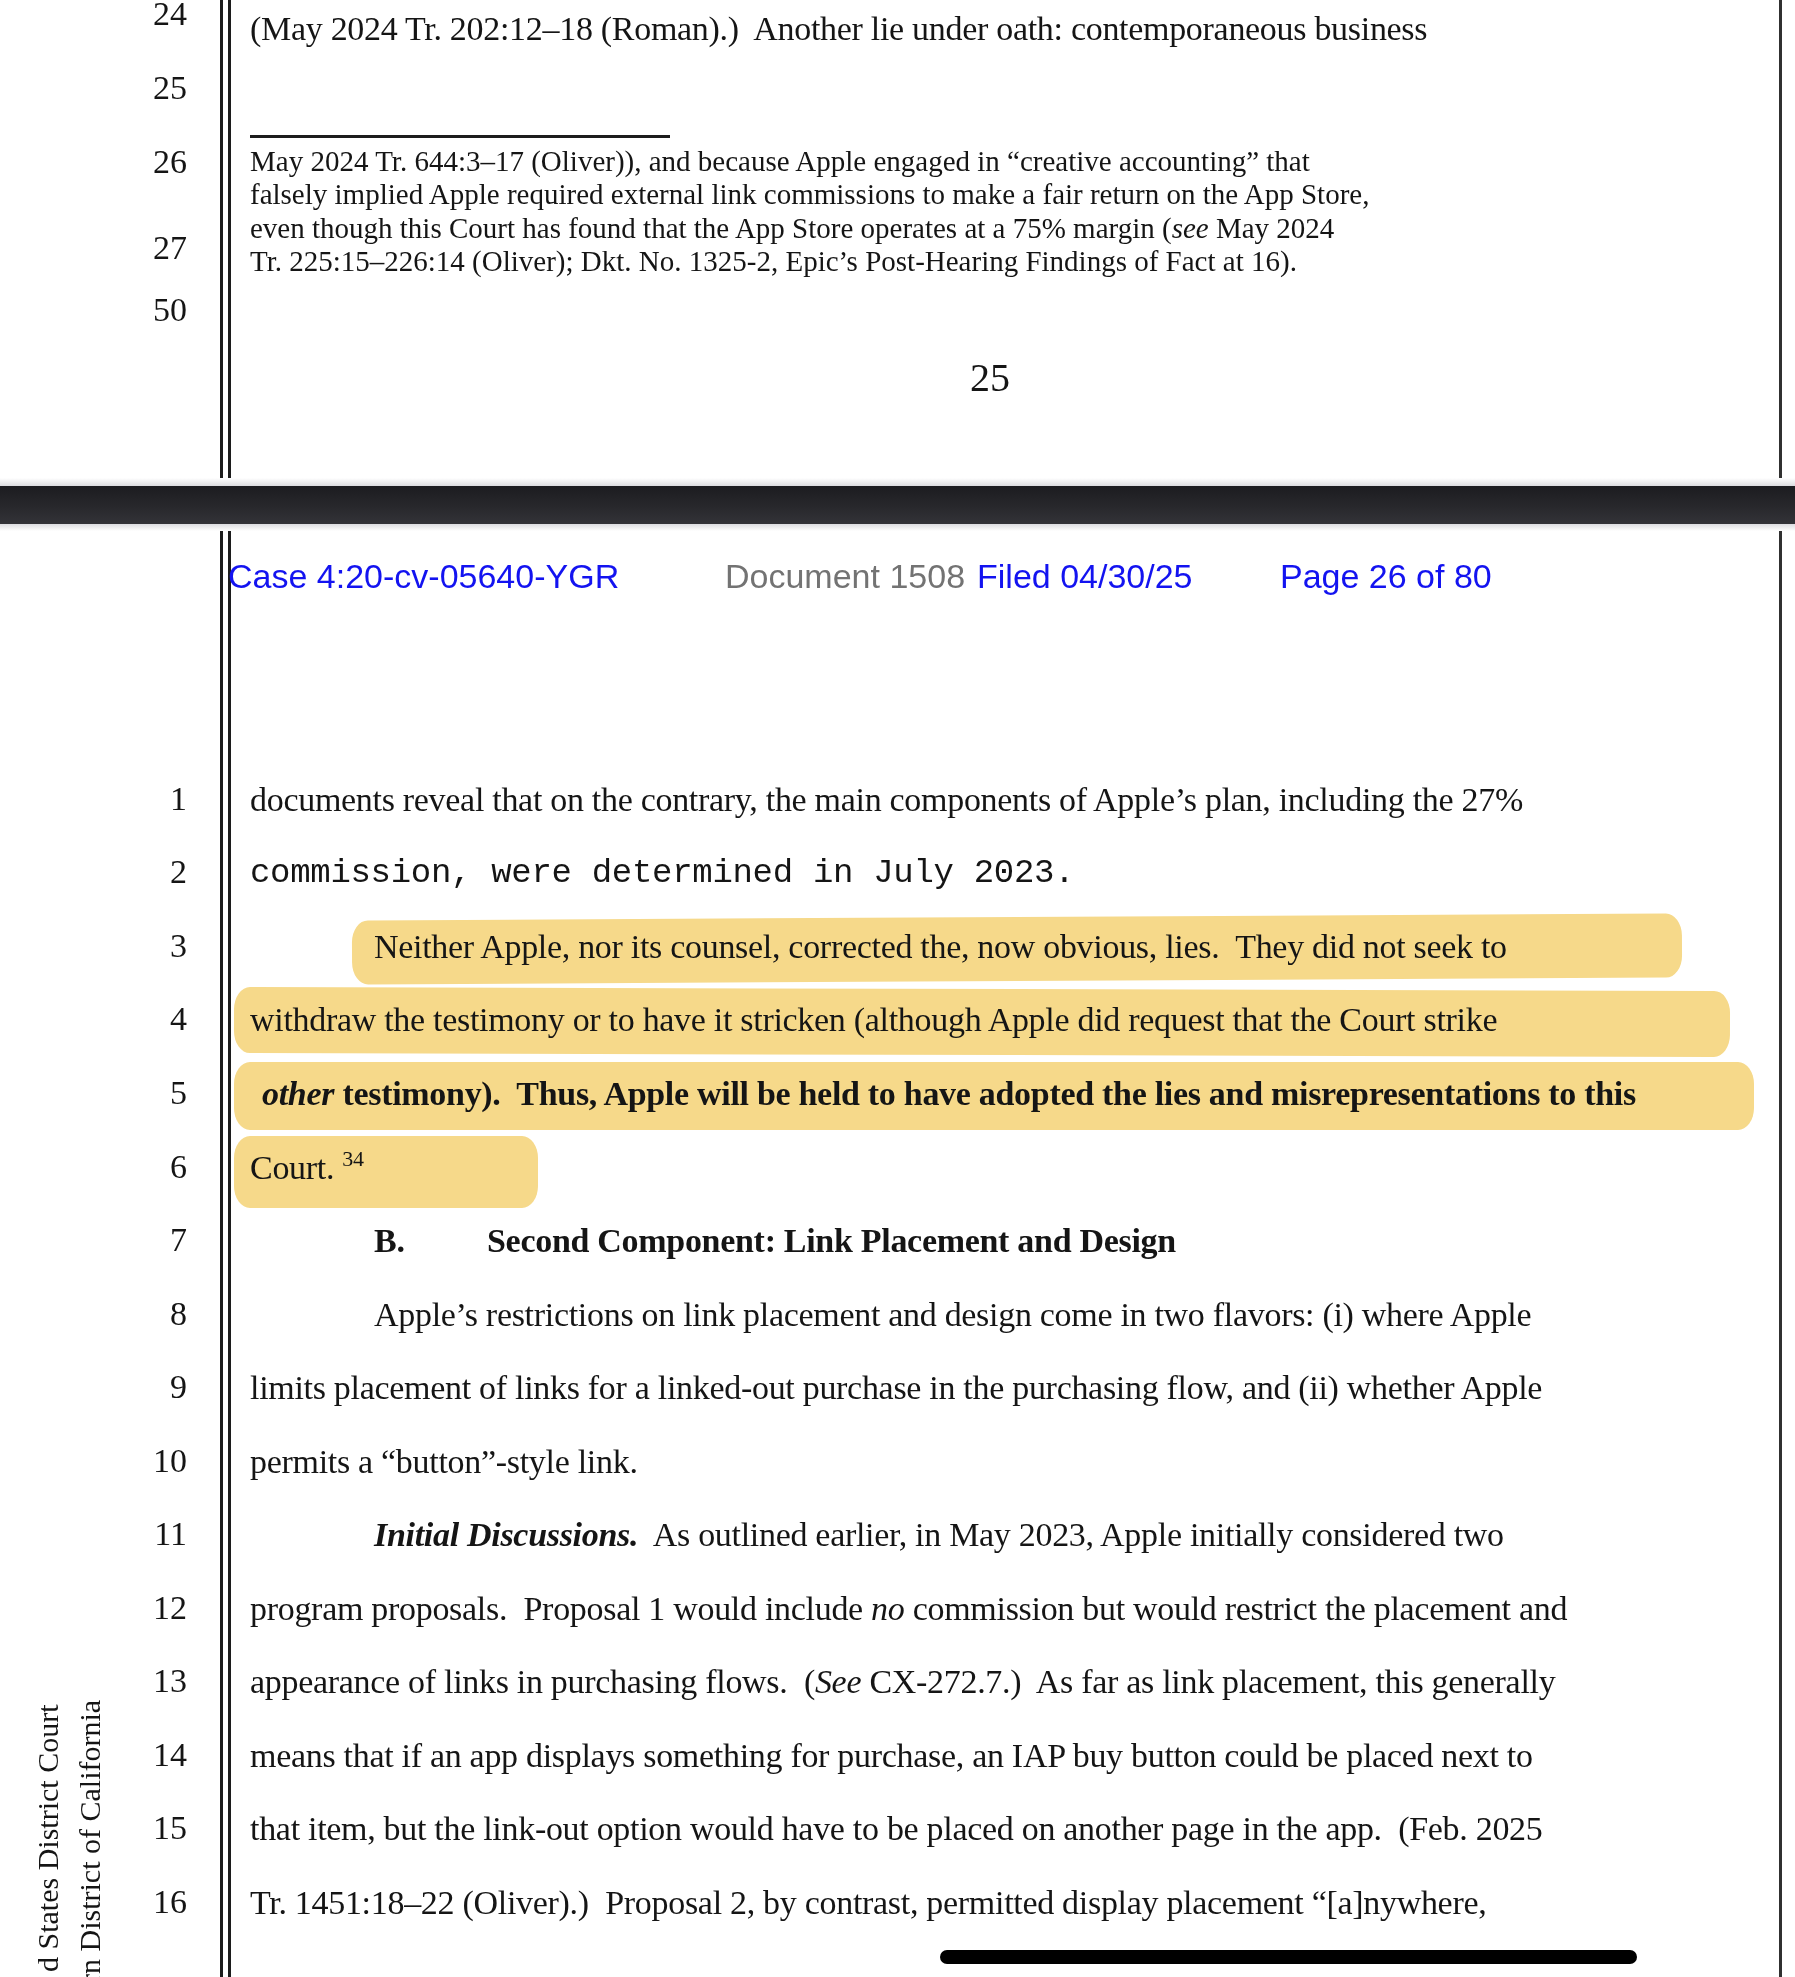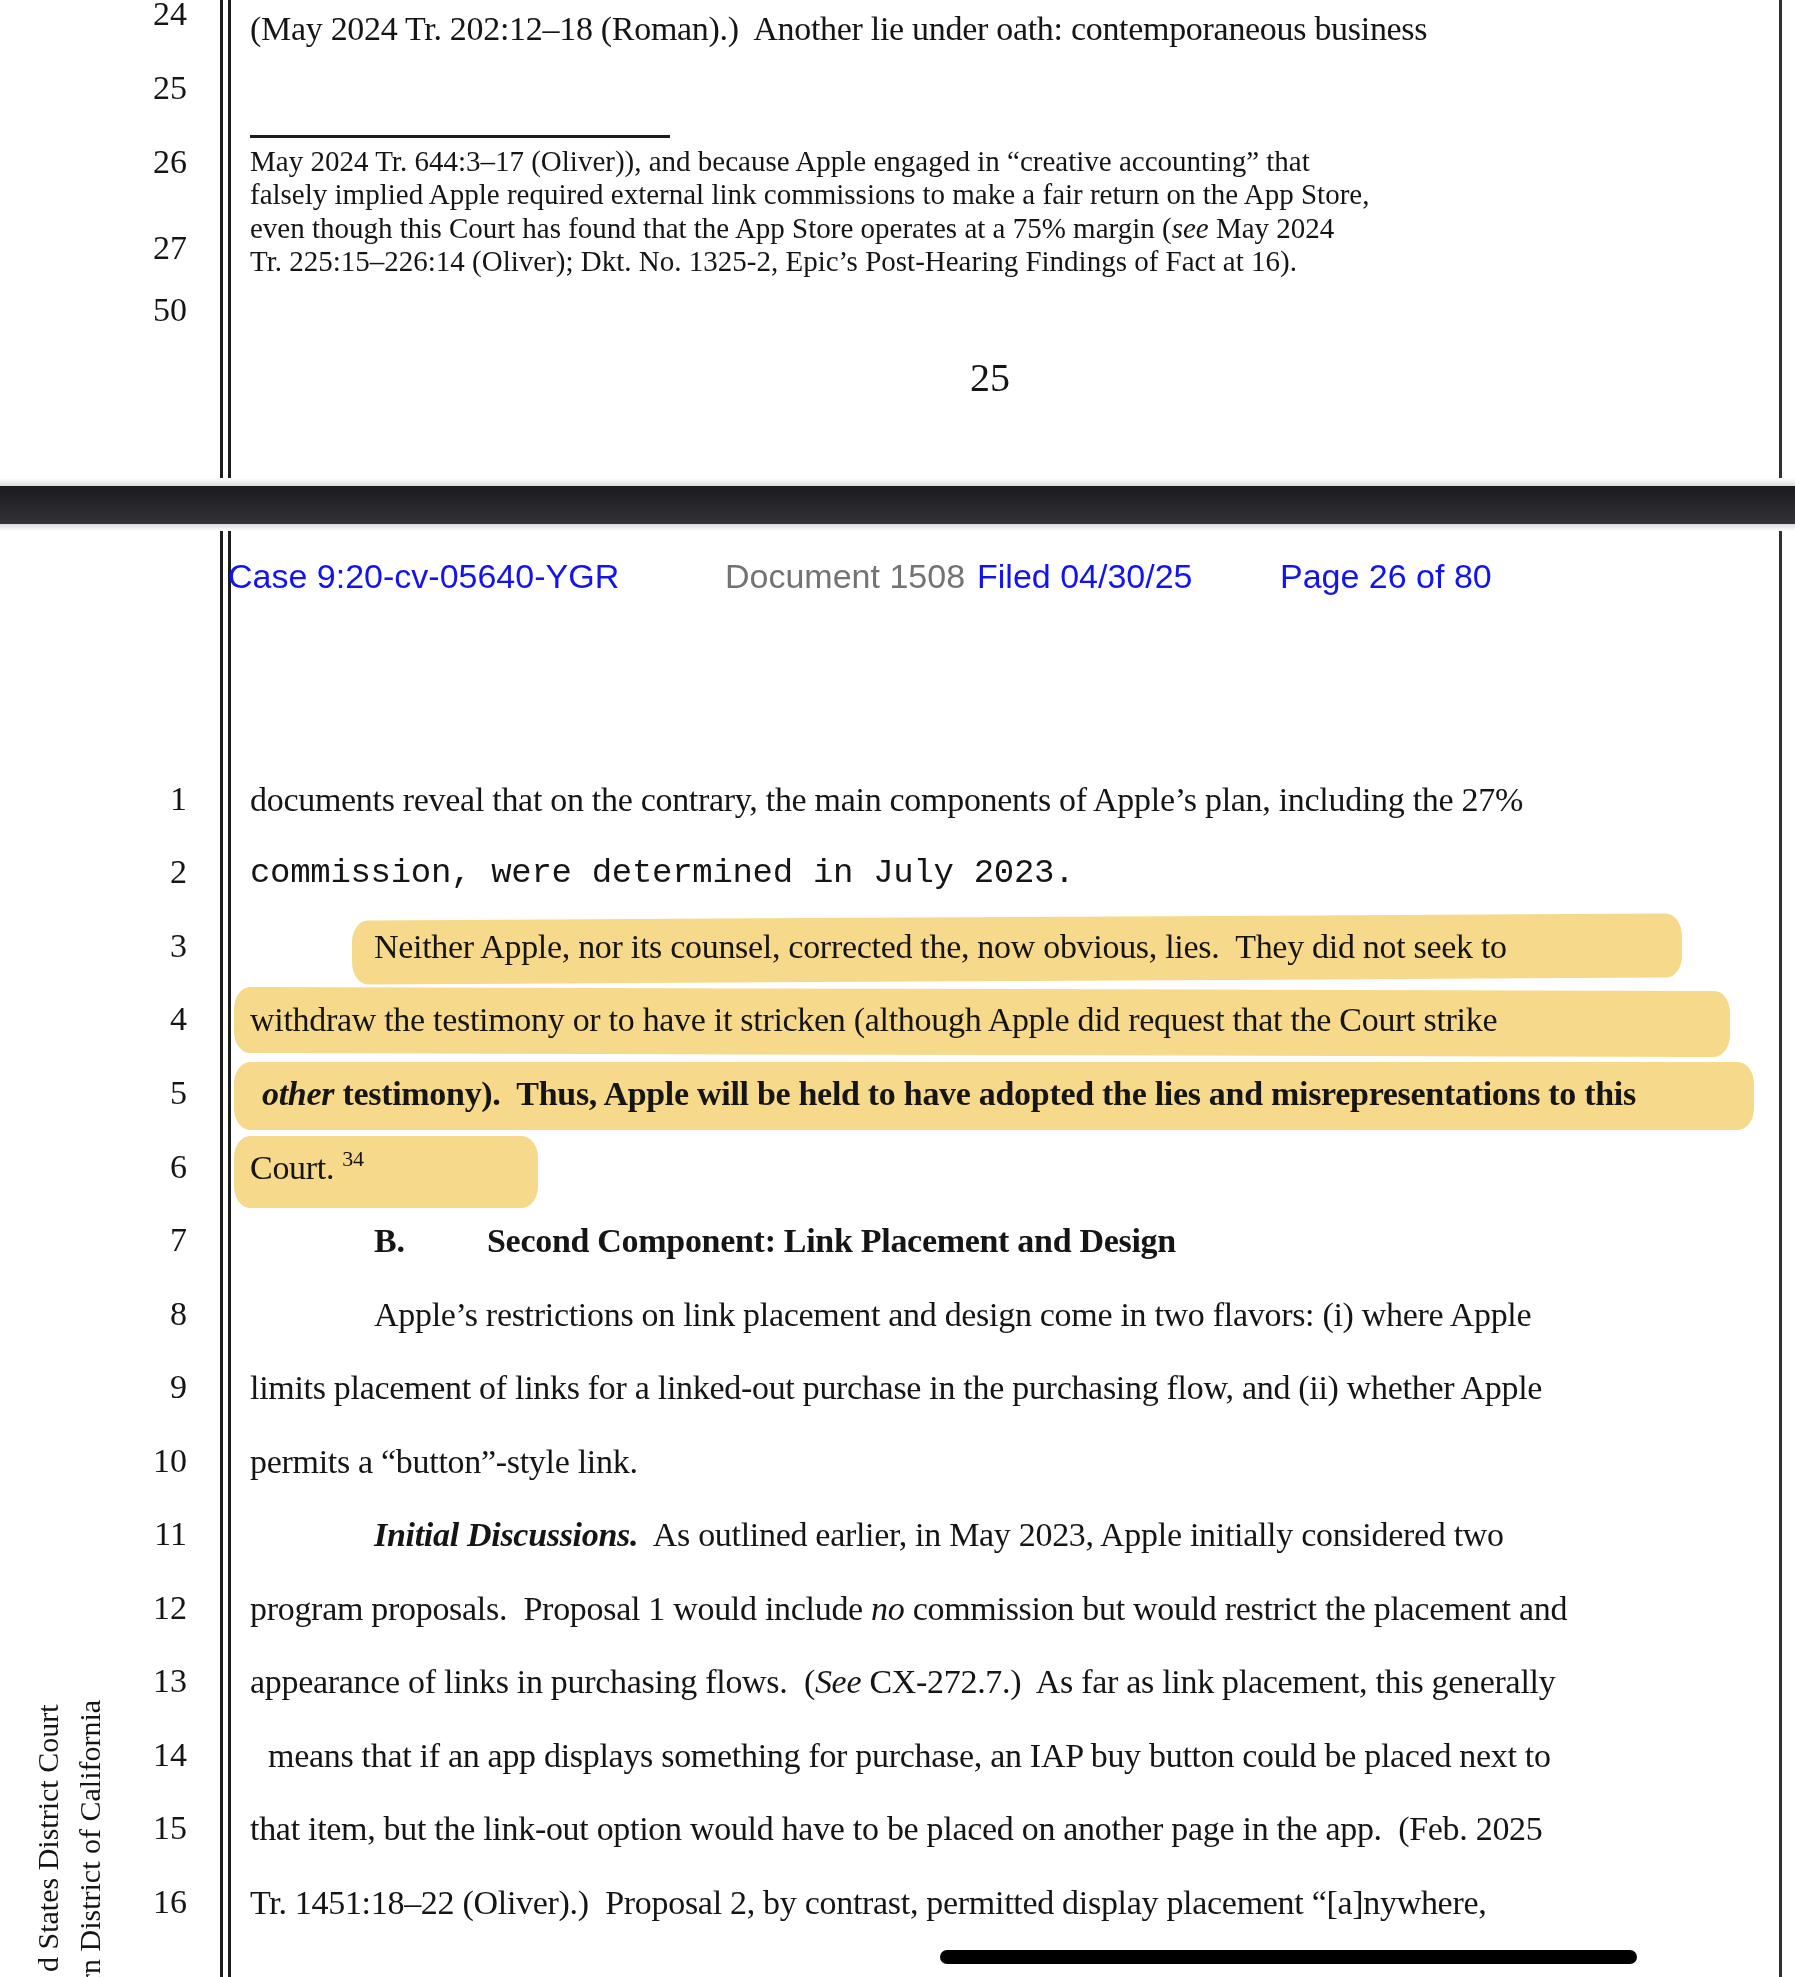--- a/index.html
+++ b/index.html
@@ -79,21 +79,21 @@
       <div class="num" style="left: 117px; top: 291px;">50</div>
     </div>
   <div id="text-layer-25">
       <div class="bodyline" style="left: 250px; top: 9px;"><span>(May 2024 Tr. 202:12–18 (Roman).)  Another lie under oath: contemporaneous business</span></div>
       <div class="fnline" style="left: 250px; top: 145px;"><span>May 2024 Tr. 644:3–17 (Oliver)), and because Apple engaged in “creative accounting” that</span></div>
       <div class="fnline" style="left: 250px; top: 178px;"><span>falsely implied Apple required external link commissions to make a fair return on the App Store,</span></div>
       <div class="fnline" style="left: 250px; top: 212px;"><span>even though this Court has found that the App Store operates at a 75% margin (</span><span class="it">see</span><span> May 2024</span></div>
       <div class="fnline" style="left: 250px; top: 245px;"><span>Tr. 225:15–226:14 (Oliver); Dkt. No. 1325-2, Epic’s Post-Hearing Findings of Fact at 16).</span></div>
     </div>
   <div id="header-layer-26">
-      <div class="stamp-header" style="left: 228px; top: 556px; color: rgb(19, 19, 240);">Case 9:20-cv-05640-YGR</div>
+      <div class="stamp-header" style="left: 228px; top: 556px; color: rgb(19, 19, 240);">Case 4:20-cv-05640-YGR</div>
       <div class="stamp-header" style="left: 725px; top: 556px; color: #737373;">Document 1508</div>
       <div class="stamp-header" style="left: 977px; top: 556px; color: rgb(19, 19, 240);">Filed 04/30/25</div>
       <div class="stamp-header" style="left: 1280px; top: 556px; color: rgb(19, 19, 240);">Page 26 of 80</div>
     </div>
   <div id="num-layer-26">
       <div class="num" style="left: 117px; top: 780px;">1</div>
       <div class="num" style="left: 117px; top: 853px;">2</div>
       <div class="num" style="left: 117px; top: 927px;">3</div>
       <div class="num" style="left: 117px; top: 1000px;">4</div>
       <div class="num" style="left: 117px; top: 1074px;">5</div>
@@ -117,21 +117,21 @@
       <div class="bodyline" style="left: 262px; top: 1074px; font-weight: bold;"><span class="it">other</span><span> testimony).  Thus, Apple will be held to have adopted the lies and misrepresentations to this</span></div>
       <div class="bodyline" style="left: 250px; top: 1148px;"><span>Court. </span><span class="sup">34</span></div>
       <div class="bodyline" style="left: 374px; top: 1221px;"><span class="bd">B.</span></div>
       <div class="bodyline" style="left: 487px; top: 1221px;"><span class="bd">Second Component: Link Placement and Design</span></div>
       <div class="bodyline" style="left: 374px; top: 1295px;"><span>Apple’s restrictions on link placement and design come in two flavors: (i) where Apple</span></div>
       <div class="bodyline" style="left: 250px; top: 1368px;"><span>limits placement of links for a linked-out purchase in the purchasing flow, and (ii) whether Apple</span></div>
       <div class="bodyline" style="left: 250px; top: 1442px;"><span>permits a “button”-style link.</span></div>
       <div class="bodyline" style="left: 374px; top: 1515px;"><span class="bi">Initial Discussions.</span><span>  As outlined earlier, in May 2023, Apple initially considered two</span></div>
       <div class="bodyline" style="left: 250px; top: 1589px;"><span>program proposals.  Proposal 1 would include </span><span class="it">no</span><span> commission but would restrict the placement and</span></div>
       <div class="bodyline" style="left: 250px; top: 1662px;"><span>appearance of links in purchasing flows.  (</span><span class="it">See</span><span> CX-272.7.)  As far as link placement, this generally</span></div>
-      <div class="bodyline" style="left: 250px; top: 1736px; margin-left: 18px;"><span>means that if an app displays something for purchase, an IAP buy button could be placed next to</span></div>
+      <div class="bodyline" style="left: 250px; top: 1736px;"><span>means that if an app displays something for purchase, an IAP buy button could be placed next to</span></div>
       <div class="bodyline" style="left: 250px; top: 1809px;"><span>that item, but the link-out option would have to be placed on another page in the app.  (Feb. 2025</span></div>
       <div class="bodyline" style="left: 250px; top: 1883px;"><span>Tr. 1451:18–22 (Oliver).)  Proposal 2, by contrast, permitted display placement “[a]nywhere,</span></div>
     </div>
 
   <div class="fnrule" id="fn-rule" style="left: 250px; top: 135px; width: 420px;"></div>
   <div class="pagenum" style="left:970px;top:354px">25</div>
 
   <div class="redact" id="redaction-bar" style="left: 940px; top: 1950px; width: 697px; height: 14px;"></div>
 
   <span class="vstamp" style="left:30px;top:1972px">d States District Court</span>

